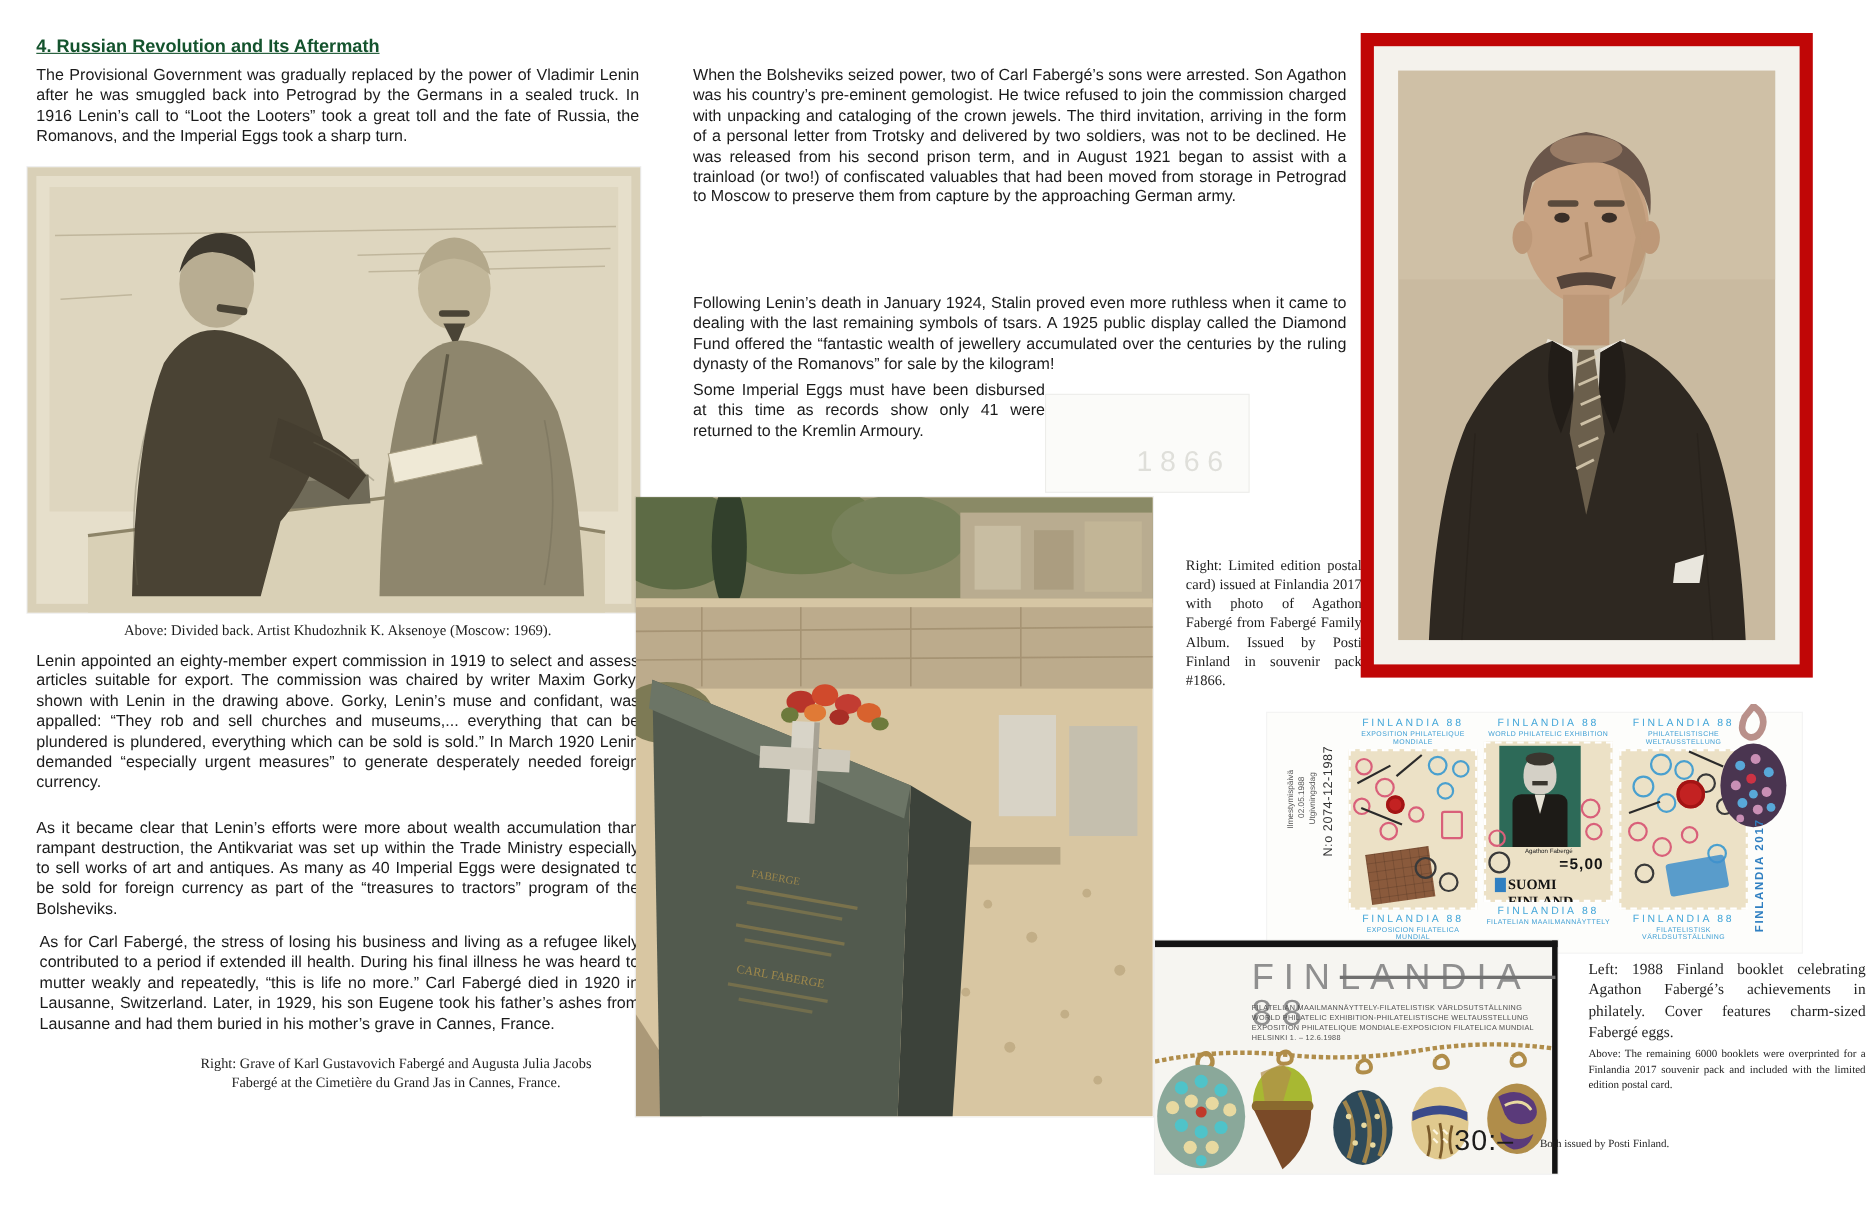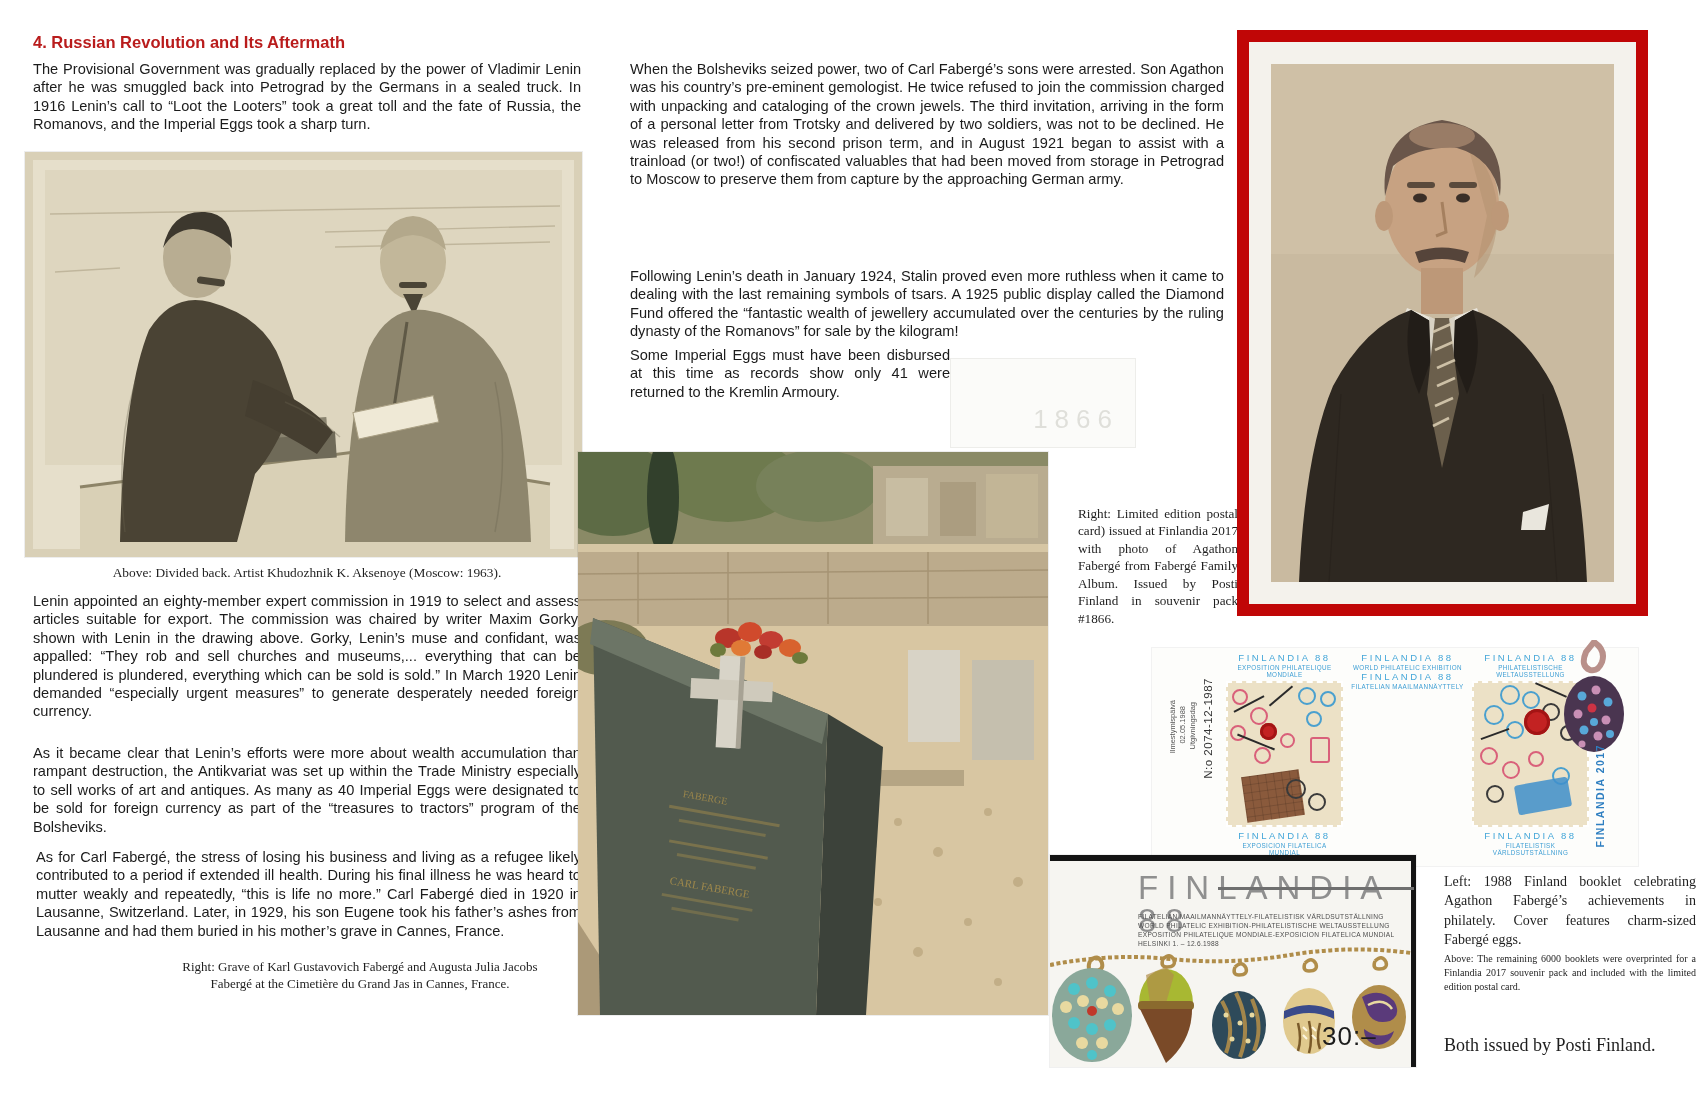--- a/index.html
+++ b/index.html
@@ -1,21 +1,21 @@
 <!DOCTYPE html>
 <html><head>
 <meta charset="utf-8">
 <style>
   html,body{margin:0;padding:0;background:#fff;}
   body{width:1700px;height:1100px;position:relative;overflow:hidden;
        font-family:"Liberation Sans",sans-serif;color:#1b1b1b;}
   .body-txt{position:absolute;margin:0;font:14.6px/1.26 "Liberation Sans",sans-serif;
             color:#1b1b1b;text-align:justify;}
   .cap{position:absolute;font:13.4px/1.32 "Liberation Serif",serif;color:#1e1e1e;}
-  .title{position:absolute;font:700 16.5px/1.2 "Liberation Sans",sans-serif;color:#b91c1c;}
+  .title{position:absolute;font:700 16.5px/1.2 "Liberation Sans",sans-serif;color:#14532d;text-decoration:underline;}
   .photo{position:absolute;box-shadow:0 0 0 1px rgba(0,0,0,.07);}
   
   .postcard{position:absolute;background:#fbfbf9;border:1px solid #ededea;}
   .postcard .faint{position:absolute;right:16px;bottom:12px;font:26px "Liberation Sans",sans-serif;
                    color:#d9d9d3;letter-spacing:7px;opacity:.8;}
   
   .portrait{position:absolute;background:#c00606;padding:12px;}
   .portrait .mat{background:#f4f2ec;width:100%;height:100%;box-sizing:border-box;padding:22px;}
   .portrait svg{display:block;width:100%;height:100%;}
   
@@ -85,21 +85,21 @@
     <path d="M382,170 L368,262" stroke="#5f5946" stroke-width="3" fill="none"></path>
     <rect x="330" y="252" width="82" height="27" fill="#efe9d6" stroke="#a99f83" transform="rotate(-12 370 266)"></rect>
     <g stroke="#6b6450" stroke-width="1.5" opacity=".35" fill="none">
       <path d="M100,380 Q90,300 110,230"></path>
       <path d="M470,380 Q485,300 470,230"></path>
       <path d="M260,250 Q290,262 315,285"></path>
     </g>
   </svg>
 </div>
 
-<div class="cap" style="left:33px;top:564px;width:548px;text-align:center;">Above: Divided back. Artist Khudozhnik K. Aksenoye (Moscow: 1963).</div>
+<div class="cap" style="left:33px;top:564px;width:548px;text-align:center;">Above: Divided back. Artist Khudozhnik K. Aksenoye (Moscow: 1969).</div>
 
 <p class="body-txt" style="left:33px;top:592px;width:548px;">Lenin appointed an eighty-member expert commission in 1919 to select and assess articles suitable for export.  The commission was chaired by writer Maxim Gorky, shown with Lenin in the drawing above. Gorky, Lenin’s muse and confidant, was appalled: “They rob and sell churches and museums,... everything that can be plundered is plundered, everything which can be sold is sold.” In March 1920 Lenin demanded “especially urgent measures” to generate desperately needed foreign currency.</p>
 <p class="body-txt" style="left:33px;top:744px;width:548px;">As it became clear that Lenin’s efforts were more about wealth accumulation than rampant destruction, the Antikvariat was set up within the Trade Ministry especially to sell works of art and antiques. As many as 40 Imperial Eggs were designated to be sold for foreign currency as part of the “treasures to tractors” program of the Bolsheviks.</p>
 <p class="body-txt" style="left:36px;top:848px;width:545px;">As for Carl Fabergé, the stress of losing his business and living as a refugee likely contributed to a period if extended ill health.  During his final illness he was heard to mutter weakly and repeatedly, “this is life no more.” Carl Fabergé died in 1920 in Lausanne, Switzerland. Later, in 1929, his son Eugene took his father’s ashes from Lausanne and had them buried in his mother’s grave in Cannes, France.</p>
 
 <div class="cap" style="left:160px;top:958px;width:400px;text-align:center;font-size:13px;">Right: Grave of Karl Gustavovich Fabergé and Augusta Julia Jacobs Fabergé at the Cimetière du Grand Jas in Cannes, France.</div>
 
 <p class="body-txt" style="left:630px;top:60px;width:594px;">When the Bolsheviks seized power, two of Carl Fabergé’s sons were arrested. Son Agathon was his country’s pre-eminent gemologist. He twice refused to join the commission charged with unpacking and cataloging of the crown jewels. The third invitation, arriving in the form of a personal letter from Trotsky and delivered by two soldiers, was not to be declined. He was released from his second prison term, and in August 1921 began to assist with a trainload (or two!) of confiscated valuables that had been moved from storage in Petrograd to Moscow to preserve them from capture by the approaching German army.</p>
 <p class="body-txt" style="left:630px;top:243px;width:594px;margin-top:24px;">Following Lenin’s death in January 1924, Stalin proved even more ruthless when it came to dealing with the last remaining symbols of tsars. A 1925 public display called the Diamond Fund offered the “fantastic wealth of jewellery accumulated over the centuries by the ruling dynasty of the Romanovs” for sale by the kilogram!</p>
 <p class="body-txt" style="left:630px;top:346px;width:320px;">Some Imperial Eggs must have been disbursed at this time as records show only 41 were returned to the Kremlin Armoury.</p>
@@ -266,20 +266,36 @@
       <div class="t">FINLANDIA 88</div>
       <div class="s">EXPOSICION FILATELICA MUNDIAL</div>
     </div>
   </div>
 
   <div class="stampcol" style="left:197px;top:4px;">
     <div class="sl">
       <div class="t">FINLANDIA 88</div>
       <div class="s">WORLD PHILATELIC EXHIBITION</div>
     </div>
+    <div class="stampbox">
+      <div style="position:absolute;left:14px;top:4px;width:74px;height:92px;background:#2d6a58;"></div>
+      <div style="position:absolute;left:36px;top:12px;width:30px;height:36px;border-radius:50% 50% 42% 42%;background:#d4d0c6;"></div>
+      <div style="position:absolute;left:38px;top:10px;width:26px;height:12px;border-radius:50%;background:#3a362f;"></div>
+      <div style="position:absolute;left:44px;top:36px;width:14px;height:4px;background:#3a362f;"></div>
+      <div style="position:absolute;left:26px;top:48px;width:50px;height:48px;background:#1d1b17;border-radius:8px 8px 0 0;"></div>
+      <div style="position:absolute;left:46px;top:48px;width:10px;height:18px;background:#e6e2d6;clip-path:polygon(0 0,100% 0,50% 100%);"></div>
+      <div class="ring rp" style="left:88px;top:52px;width:18px;height:18px;"></div>
+      <div class="ring rp" style="left:92px;top:74px;width:16px;height:16px;"></div>
+      <div class="ring rp" style="left:4px;top:80px;width:16px;height:16px;"></div>
+      <div class="ring rk" style="left:4px;top:100px;width:20px;height:20px;"></div>
+      <div style="position:absolute;left:18px;top:97px;width:82px;font:5.6px 'Liberation Sans',sans-serif;color:#222;text-align:center;">Agathon Fabergé</div>
+      <div style="position:absolute;right:8px;top:103px;font:700 14px 'Liberation Sans',sans-serif;color:#141414;letter-spacing:1px;">=5,00</div>
+      <div style="position:absolute;left:10px;top:124px;width:10px;height:13px;background:#2f7fc1;"></div>
+      <div style="position:absolute;left:22px;top:122px;width:94px;font:700 13px 'Liberation Serif',serif;color:#111;">SUOMI FINLAND</div>
+    </div>
     <div class="sl">
       <div class="t">FINLANDIA 88</div>
       <div class="s">FILATELIAN MAAILMANNÄYTTELY</div>
     </div>
   </div>
 
   <div class="stampcol" style="left:320px;top:4px;">
     <div class="sl">
       <div class="t">FINLANDIA 88</div>
       <div class="s">PHILATELISTISCHE WELTAUSSTELLUNG</div>
@@ -395,13 +411,13 @@
     <ellipse cx="329" cy="72" rx="27" ry="32" fill="#b08d4a"></ellipse>
     <path d="M312,52 Q330,42 344,56 Q352,70 340,76 Q324,80 318,68 Z" fill="#5a3a7a"></path>
     <path d="M314,84 Q330,96 344,86 Q340,100 326,100 Q314,96 314,84 Z" fill="#5a3a7a"></path>
     <path d="M318,60 Q334,52 342,64" stroke="#e8d9a0" stroke-width="2.5" fill="none"></path>
   </svg>
   <div class="bk-price" style="left:272px;top:166px;">30:–</div>
 </div>
 
 <div class="cap" style="left:1444px;top:872px;width:252px;text-align:justify;font-size:14px;line-height:1.38;">Left: 1988 Finland booklet celebrating Agathon Fabergé’s achievements in philately. Cover features charm-sized Fabergé eggs.</div>
 <div class="cap" style="left:1444px;top:952px;width:252px;text-align:justify;font-size:10px;line-height:1.38;">Above: The remaining 6000 booklets were overprinted for a Finlandia 2017 souvenir pack and included with the limited edition postal card.</div>
-<div class="cap" style="left:1444px;top:1034px;width:252px;font-size:18px;">Both issued by Posti Finland.</div>
+<div class="cap" style="left:1400px;top:1034px;width:252px;font-size:10px;">Both issued by Posti Finland.</div>
 
 </body></html>

